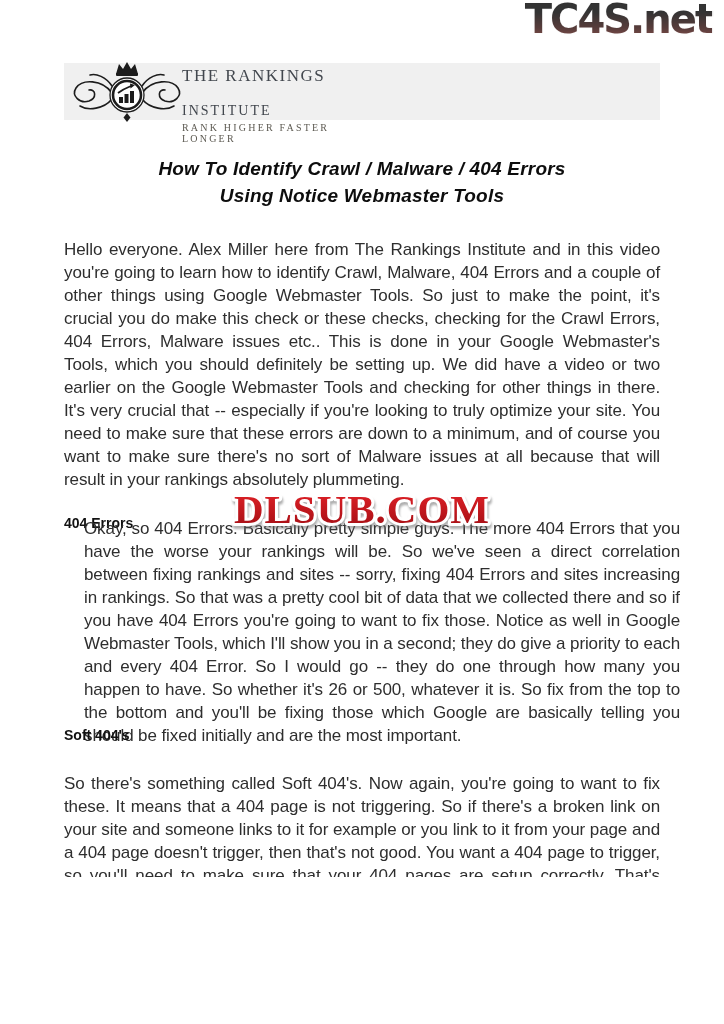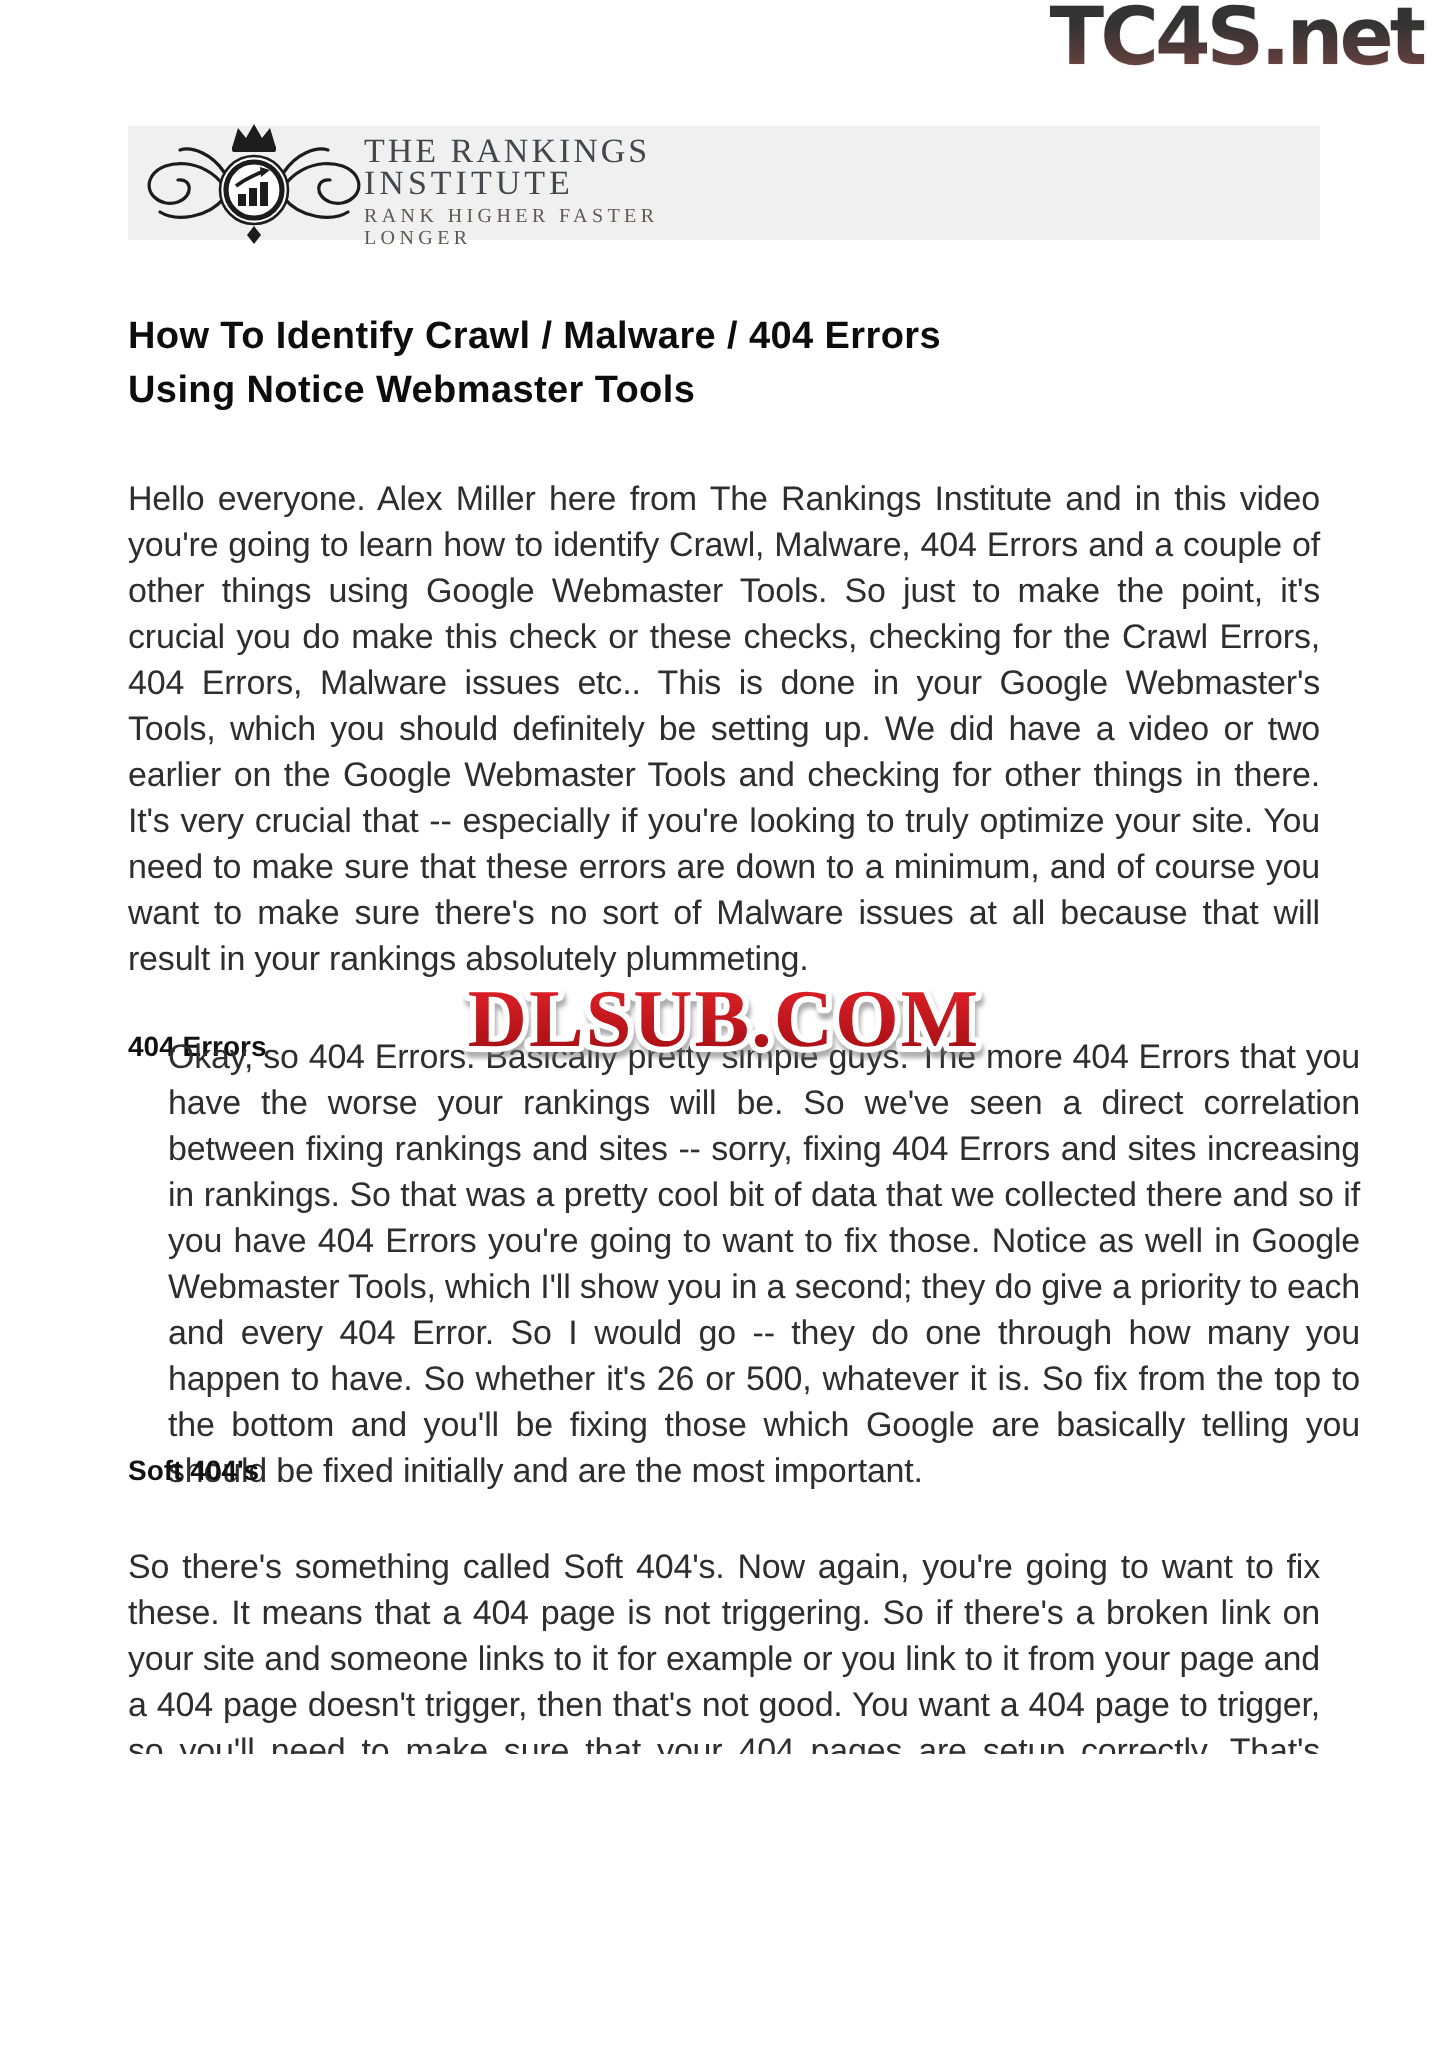--- a/index.html
+++ b/index.html
@@ -39,29 +39,31 @@
   .crest { position: absolute; left: 4px; top: -4px; }
   .banner-text {
     position: absolute;
     left: 118px; top: 4px;
     width: 178px;
     text-align: left;
     font-family: "Liberation Serif", serif;
     color: #42474e;
   }
   .org-line1 { font-size: 17px; letter-spacing: 1.5px; line-height: 17px; }
-  .org-line2 { font-size: 17px; letter-spacing: 2px;  line-height: 16px; }
+  .org-line2 { font-size: 14px; letter-spacing: 2px;  line-height: 16px; margin-top: 19px; }
   .tagline   { font-size: 10px; letter-spacing: 2.2px; color: #5d5a52; margin-top: 3px; }
 
   
   .doc-title {
     position: absolute;
     left: 64px; top: 155px;
     width: 596px;
+    text-align: center;
     font-weight: bold;
+    font-style: italic;
     font-size: 19px;
     line-height: 27px;
     color: #0d0d0d;
     letter-spacing: 0.2px;
   }
 
   
   .body-text {
     position: absolute;
     left: 64px;

